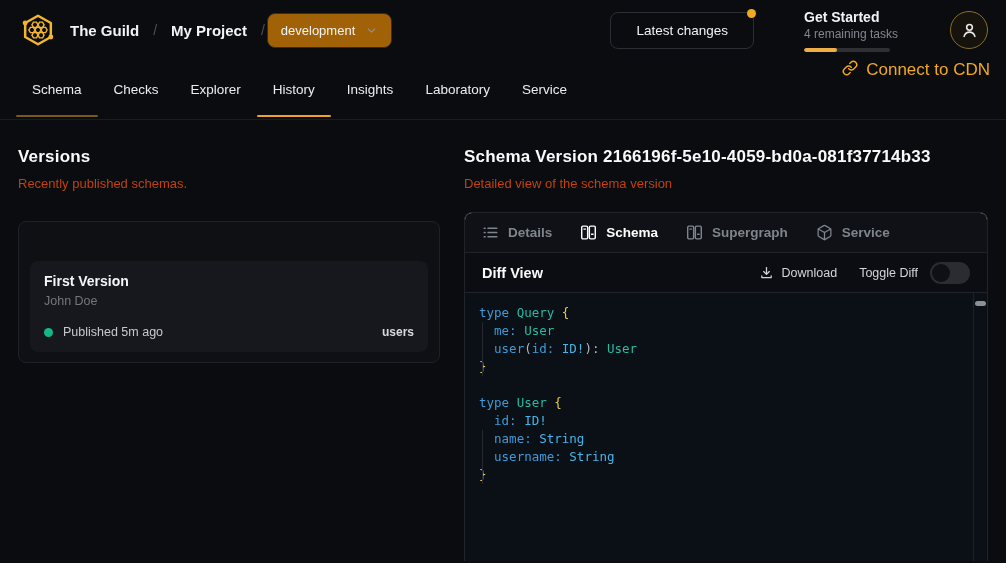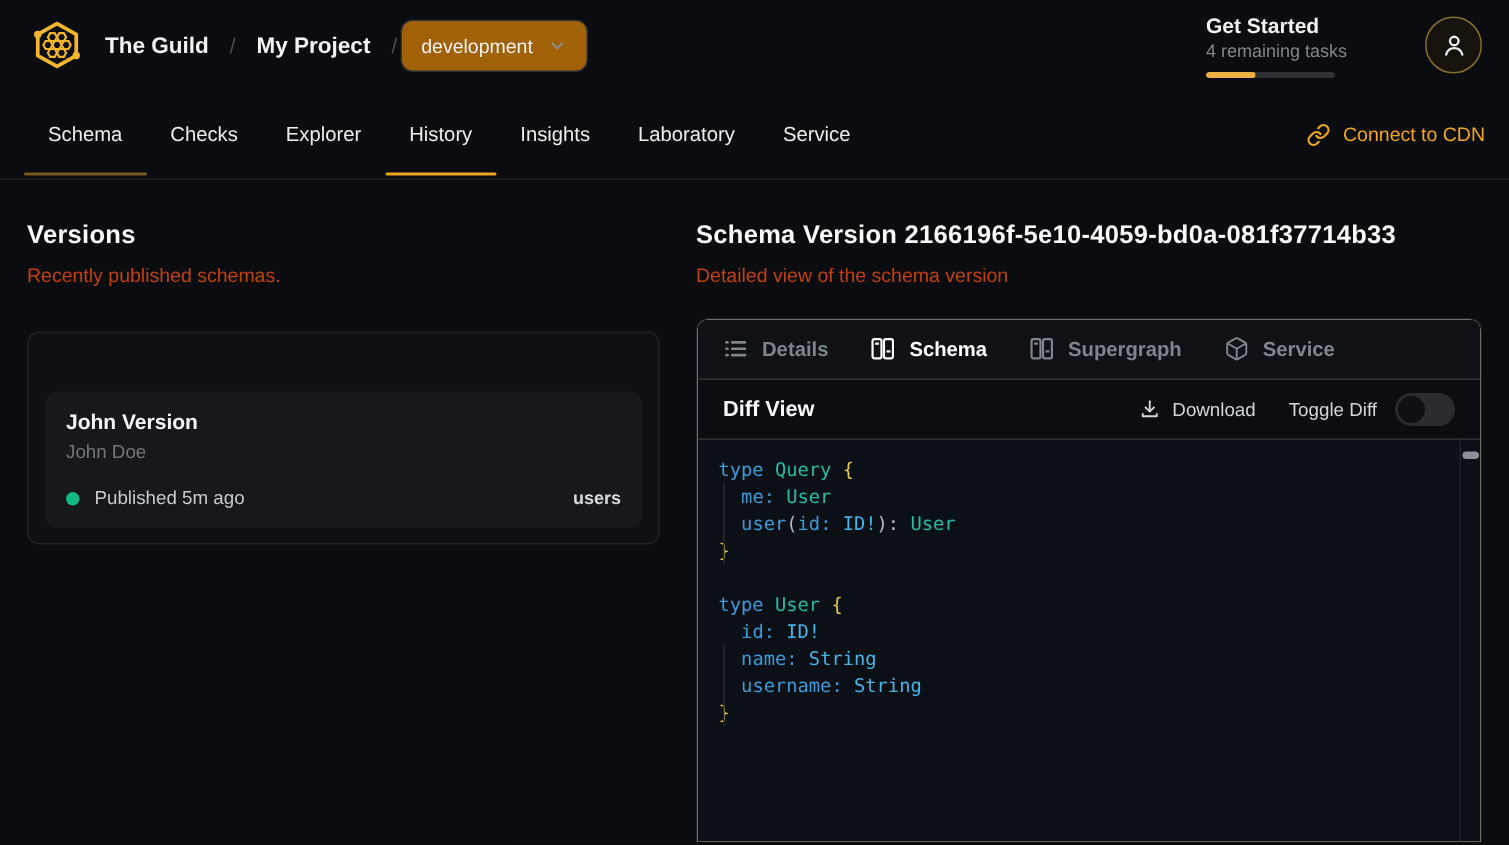--- a/index.html
+++ b/index.html
@@ -38,21 +38,21 @@
   }
   
   .nav { height:60px; display:flex; align-items:stretch; padding:0 16px; border-bottom:1px solid #191c21; }
   .nav-tab {
     position:relative; display:flex; align-items:center; padding:0 16px;
     font-size:13.5px; color:#eceded; cursor:pointer;
   }
   .nav-tab::after { content:""; position:absolute; left:0; right:0; bottom:2px; height:2.5px; border-radius:2px; background:transparent; }
   .nav-tab.muted-line::after { background:#77591b; }
   .nav-tab.active::after { background:#f0a322; }
-  .cdn-link { margin-left:auto; display:flex; align-items:center; gap:8px; color:#f2a81f; font-size:13px; cursor:pointer; }
+  .cdn-link { margin-left:auto; display:flex; align-items:flex-start; gap:8px; color:#f2a81f; font-size:17px; cursor:pointer; }
   
   .main { display:flex; padding:27px 18px 0 18px; }
   .left-col { width:422px; flex:none; }
   .panel-title { font-size:17px; font-weight:700; color:#fafafa; letter-spacing:.2px; }
   .panel-sub { font-size:13px; color:#c2410c; margin-top:9px; }
   .versions-card {
     margin-top:30px; border:1px solid #1e2127; border-radius:8px; background:#0e1014;
     padding:39px 11px 10px 11px;
   }
   .version-item { background:#16181d; border-radius:8px; padding:12px 14px 13px 14px; cursor:pointer; }
@@ -133,20 +133,24 @@
     <div class="target-select">
       <span>development</span>
       <span class="icon">
         <svg width="13" height="13" viewBox="0 0 24 24" fill="none" stroke="#8b9096" stroke-width="2.4" stroke-linecap="round" stroke-linejoin="round">
             <path d="m6 9 6 6 6-6"></path>
           </svg>
       </span>
     </div>
 
     <div class="hdr-right">
+      <button class="latest-btn">
+        <span>Latest changes</span>
+        <span class="latest-dot"></span>
+      </button>
       <div class="get-started">
         <div class="gs-title">Get Started</div>
         <div class="gs-sub">4 remaining tasks</div>
         <div class="gs-bar">
           <div class="gs-fill" style="width: 38%;"></div>
         </div>
       </div>
       <div class="avatar">
         <span class="icon">
           <svg width="19" height="19" viewBox="0 0 24 24" fill="none" stroke="#e8e9ea" stroke-width="2" stroke-linecap="round" stroke-linejoin="round">
@@ -191,21 +195,21 @@
     </div>
   </div>
 
   <div class="main">
 
     <div class="left-col">
       <div class="panel-title">Versions</div>
       <div class="panel-sub">Recently published schemas.</div>
       <div class="versions-card">
         <div class="version-item">
-          <div class="vi-name">John Version</div>
+          <div class="vi-name">First Version</div>
           <div class="vi-author">John Doe</div>
           <div class="vi-meta">
             <span class="vi-dot"></span>
             <span class="vi-status">Published 5m ago</span>
             <span class="vi-service">users</span>
           </div>
         </div>
       </div>
     </div>
 

